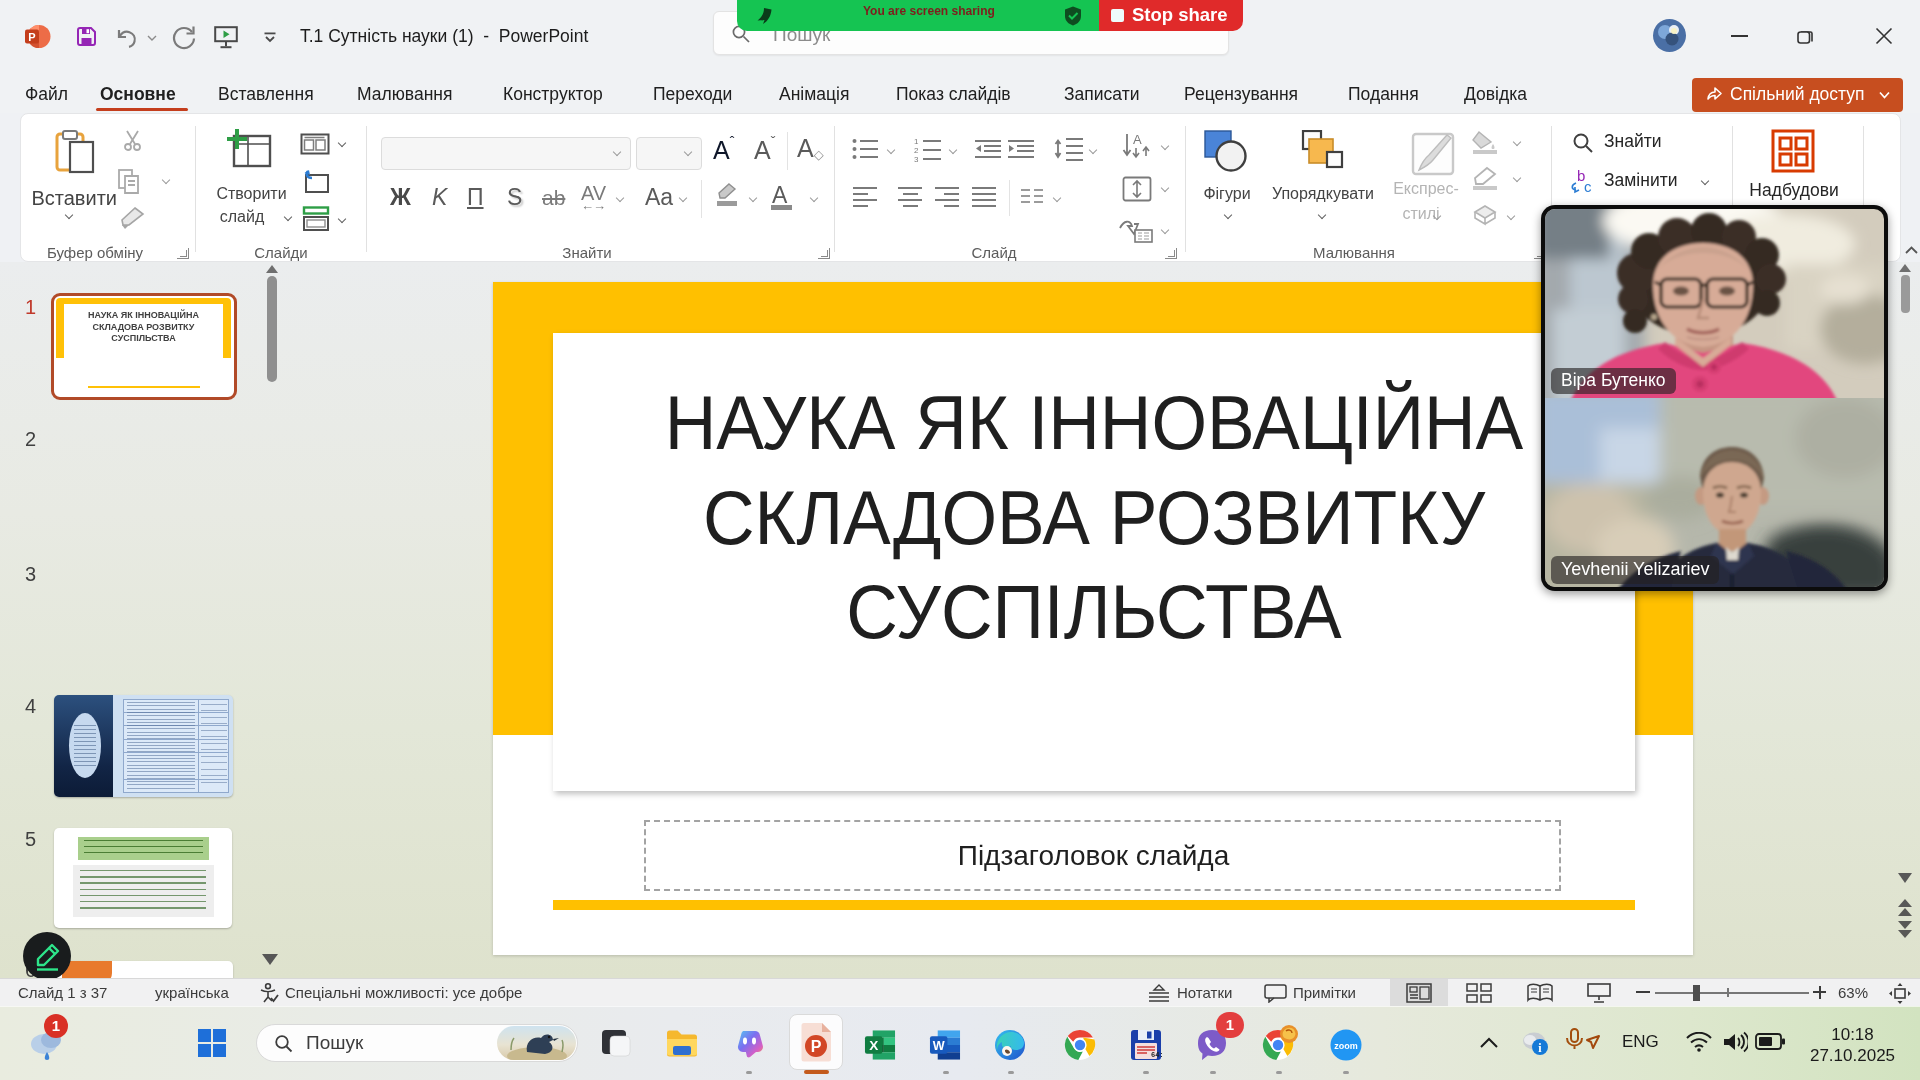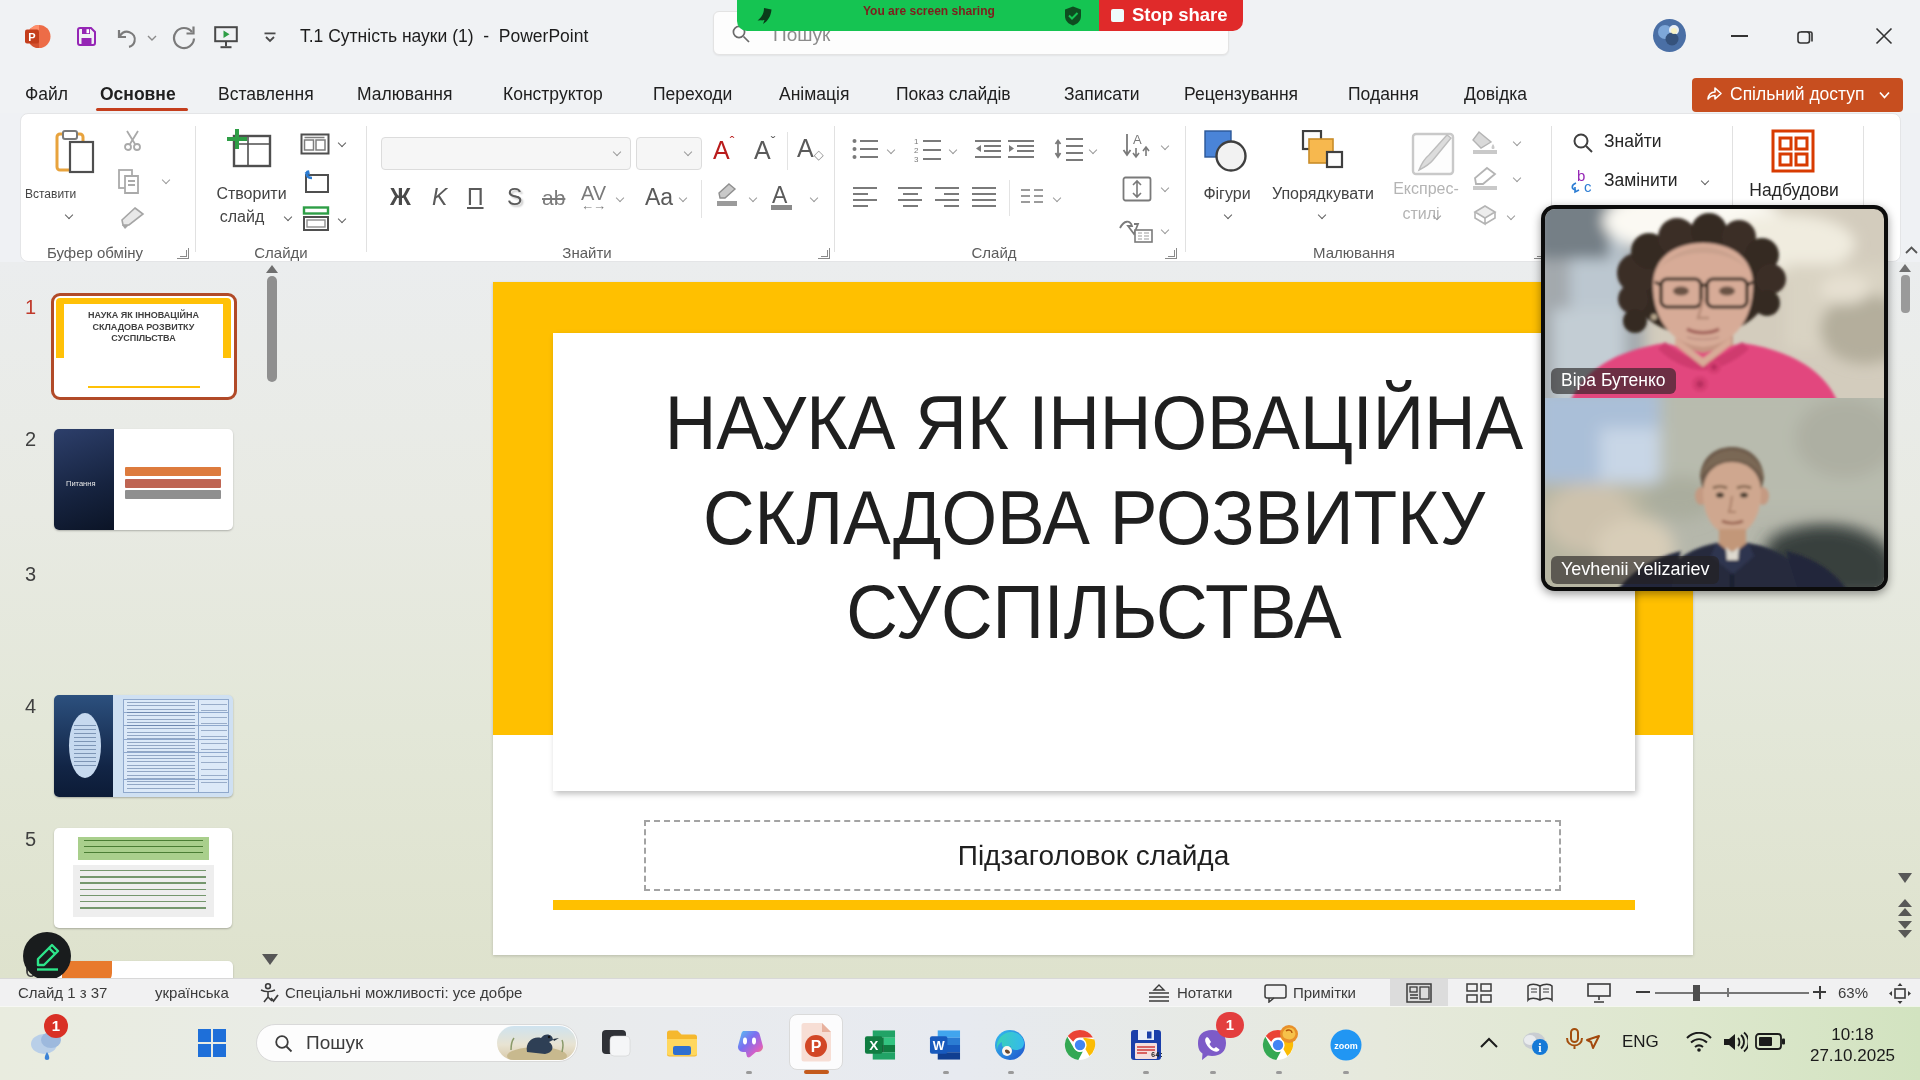--- a/index.html
+++ b/index.html
@@ -152,21 +152,21 @@
   <div class="gsep" style="left:1164px;"></div>
   <div class="gsep" style="left:1530px;"></div>
   <div class="gsep" style="left:1711px;"></div>
   <div class="gsep" style="left:1842px;"></div>
 
   <svg class="abs" style="left:33px;top:16px" width="42" height="44" viewBox="0 0 42 44">
     <rect x="3" y="4" width="26" height="36" rx="3" fill="#fff" stroke="#e8a33d" stroke-width="3"></rect>
     <rect x="9" y="1" width="14" height="8" rx="2" fill="#fff" stroke="#7a7a7a" stroke-width="2"></rect>
     <rect x="16" y="12" width="23" height="30" fill="#fff" stroke="#4f4f4f" stroke-width="2.2"></rect>
   </svg>
-  <div class="abs rlabel" style="left:4px;top:73px;width:92px;text-align:left;font-size:12px;">Вставити</div>
+  <div class="abs rlabel" style="left:4px;top:73px;width:92px;text-align:right;font-size:20px;">Вставити</div>
   <div class="chev" style="left:44px;top:97px;"></div>
 
   <svg class="abs" style="left:102px;top:16px" width="19" height="22" viewBox="0 0 19 22">
     <path d="M4 1 L12 14 M15 1 L7 14" stroke="#a9a9a9" stroke-width="1.8" fill="none"></path>
     <circle cx="5" cy="17" r="3" fill="none" stroke="#a9a9a9" stroke-width="1.8"></circle>
     <circle cx="14" cy="17" r="3" fill="none" stroke="#a9a9a9" stroke-width="1.8"></circle>
   </svg>
 
   <svg class="abs" style="left:96px;top:54px" width="26" height="28" viewBox="0 0 26 28">
     <rect x="2" y="2" width="13" height="18" fill="#fff" stroke="#aaa" stroke-width="1.8"></rect>
@@ -209,21 +209,21 @@
     <rect x="2" y="11" width="24" height="13" fill="#fff" stroke="#4f4f4f" stroke-width="2"></rect>
     <rect x="5" y="14" width="18" height="7" fill="none" stroke="#8d8d8d" stroke-width="1.4"></rect>
   </svg>
   <div class="chev" style="left:317px;top:101px;"></div>
   <div class="glabel" style="left:160px;">Слайди</div>
 
   <div class="abs" style="left:360px;top:23px;width:250px;height:33px;background:#f6f6f6;border:1px solid #dcdcdc;border-radius:4px;"></div>
   <div class="chev gray" style="left:592px;top:34px;"></div>
   <div class="abs" style="left:615px;top:23px;width:66px;height:33px;background:#f6f6f6;border:1px solid #dcdcdc;border-radius:4px;"></div>
   <div class="chev gray" style="left:663px;top:34px;"></div>
-  <div class="abs" style="left:692px;top:20px;font-size:25px;color:#b91c1c;">А<span style="font-size:14px;vertical-align:12px;">ˆ</span></div>
+  <div class="abs" style="left:692px;top:20px;font-size:25px;color:#0f172a;">А<span style="font-size:14px;vertical-align:12px;">ˆ</span></div>
   <div class="abs" style="left:733px;top:20px;font-size:25px;color:#5a5a5a;">А<span style="font-size:14px;vertical-align:12px;">ˇ</span></div>
   <div class="abs" style="left:766px;top:18px;width:1px;height:38px;background:#e3e3e3;"></div>
   <div class="abs" style="left:776px;top:20px;font-size:25px;color:#5a5a5a;">А<span style="font-size:13px;vertical-align:-2px;color:#8a8a8a;">◇</span></div>
 
   <div class="abs" style="left:369px;top:70px;font-size:23px;font-weight:bold;color:#4a4a4a;">Ж</div>
   <div class="abs" style="left:411px;top:70px;font-size:23px;font-style:italic;color:#5a5a5a;">K</div>
   <div class="abs" style="left:446px;top:70px;font-size:23px;color:#5a5a5a;text-decoration:underline;">П</div>
   <div class="abs" style="left:486px;top:70px;font-size:23px;color:#5a5a5a;text-shadow:2px 2px 2px #c9c9c9;">S</div>
   <div class="abs" style="left:521px;top:72px;font-size:21px;color:#7a7a7a;text-decoration:line-through;">ab</div>
   <div class="abs" style="left:560px;top:68px;font-size:20px;color:#7a7a7a;">AV<span style="display:block;margin-top:-7px;font-size:13px;letter-spacing:-1px;">←→</span></div>
@@ -378,27 +378,20 @@
   <div class="thumbnum" style="top:34px;color:#c0392b;">1</div>
   <div class="abs" style="left:51px;top:31px;width:186px;height:107px;border:3.5px solid #b14a28;border-radius:9px;background:#fff;">
     <div class="abs" style="left:2px;top:2px;width:175px;height:96px;border-radius:4px;overflow:hidden;background:#fff;">
       <div class="abs" style="left:0;top:0;width:175px;height:60px;background:#ffc107;"></div>
       <div class="abs" style="left:8px;top:6px;width:159px;height:55px;background:#fff;"></div>
       <div class="abs" style="left:8px;top:12px;width:159px;text-align:center;font-size:9px;font-weight:bold;color:#404040;line-height:11.5px;">НАУКА ЯК ІННОВАЦІЙНА<br>СКЛАДОВА РОЗВИТКУ<br>СУСПІЛЬСТВА</div>
       <div class="abs" style="left:32px;top:88px;width:112px;height:1.5px;background:#ffc107;"></div>
     </div>
   </div>
   <div class="thumbnum" style="top:166px;">2</div>
-  <div class="abs" style="left:54px;top:167px;width:179px;height:101px;border-radius:5px;background:#fff;box-shadow:0 1px 2px rgba(0,0,0,0.25);overflow:hidden;">
-    <div class="abs" style="left:0;top:0;width:60px;height:101px;background:linear-gradient(160deg,#2d3f6b 0%,#16233f 60%,#0b1426 100%);"></div>
-    <div class="abs" style="left:12px;top:50px;font-size:7.5px;color:#e8e8e8;">Питання</div>
-    <div class="abs" style="left:71px;top:38px;width:96px;height:9px;background:#dd7b3d;border-radius:1px;"></div>
-    <div class="abs" style="left:71px;top:49.5px;width:96px;height:9px;background:#bf6553;border-radius:1px;"></div>
-    <div class="abs" style="left:71px;top:61px;width:96px;height:8.5px;background:#8f8f8f;border-radius:1px;"></div>
-  </div>
   <div class="thumbnum" style="top:301px;">3</div>
   <div class="thumbnum" style="top:433px;">4</div>
   <div class="abs" style="left:54px;top:433px;width:179px;height:102px;border-radius:5px;background:#cfe0f2;box-shadow:0 1px 2px rgba(0,0,0,0.25);overflow:hidden;">
     <div class="abs" style="left:0;top:0;width:59px;height:102px;background:linear-gradient(180deg,#2c507e 0%,#16headers 0,#122546 70%,#0c1b36 100%);background:linear-gradient(180deg,#2c507e 0%,#122546 70%,#0c1b36 100%);"></div>
     <div class="abs" style="left:15px;top:18px;width:32px;height:65px;background:#c6d9ef;border-radius:50%;"></div>
     <div class="abs" style="left:20px;top:30px;width:22px;height:42px;background:repeating-linear-gradient(180deg,#7d95b5 0 1px,transparent 1px 4px);"></div>
     <div class="abs" style="left:69px;top:4px;width:106px;height:94px;background:#dce9f8;border:1px solid #8fa8cc;"></div>
     <div class="abs" style="left:69px;top:4px;width:106px;height:94px;background:repeating-linear-gradient(180deg,transparent 0 12.5px,#8fa8cc 12.5px 13.5px);"></div>
     <div class="abs" style="left:144px;top:4px;width:1px;height:94px;background:#8fa8cc;"></div>
     <div class="abs" style="left:73px;top:7px;width:68px;height:88px;background:repeating-linear-gradient(180deg,#55709a 0 1px,transparent 1px 3.3px);opacity:0.55;"></div>

